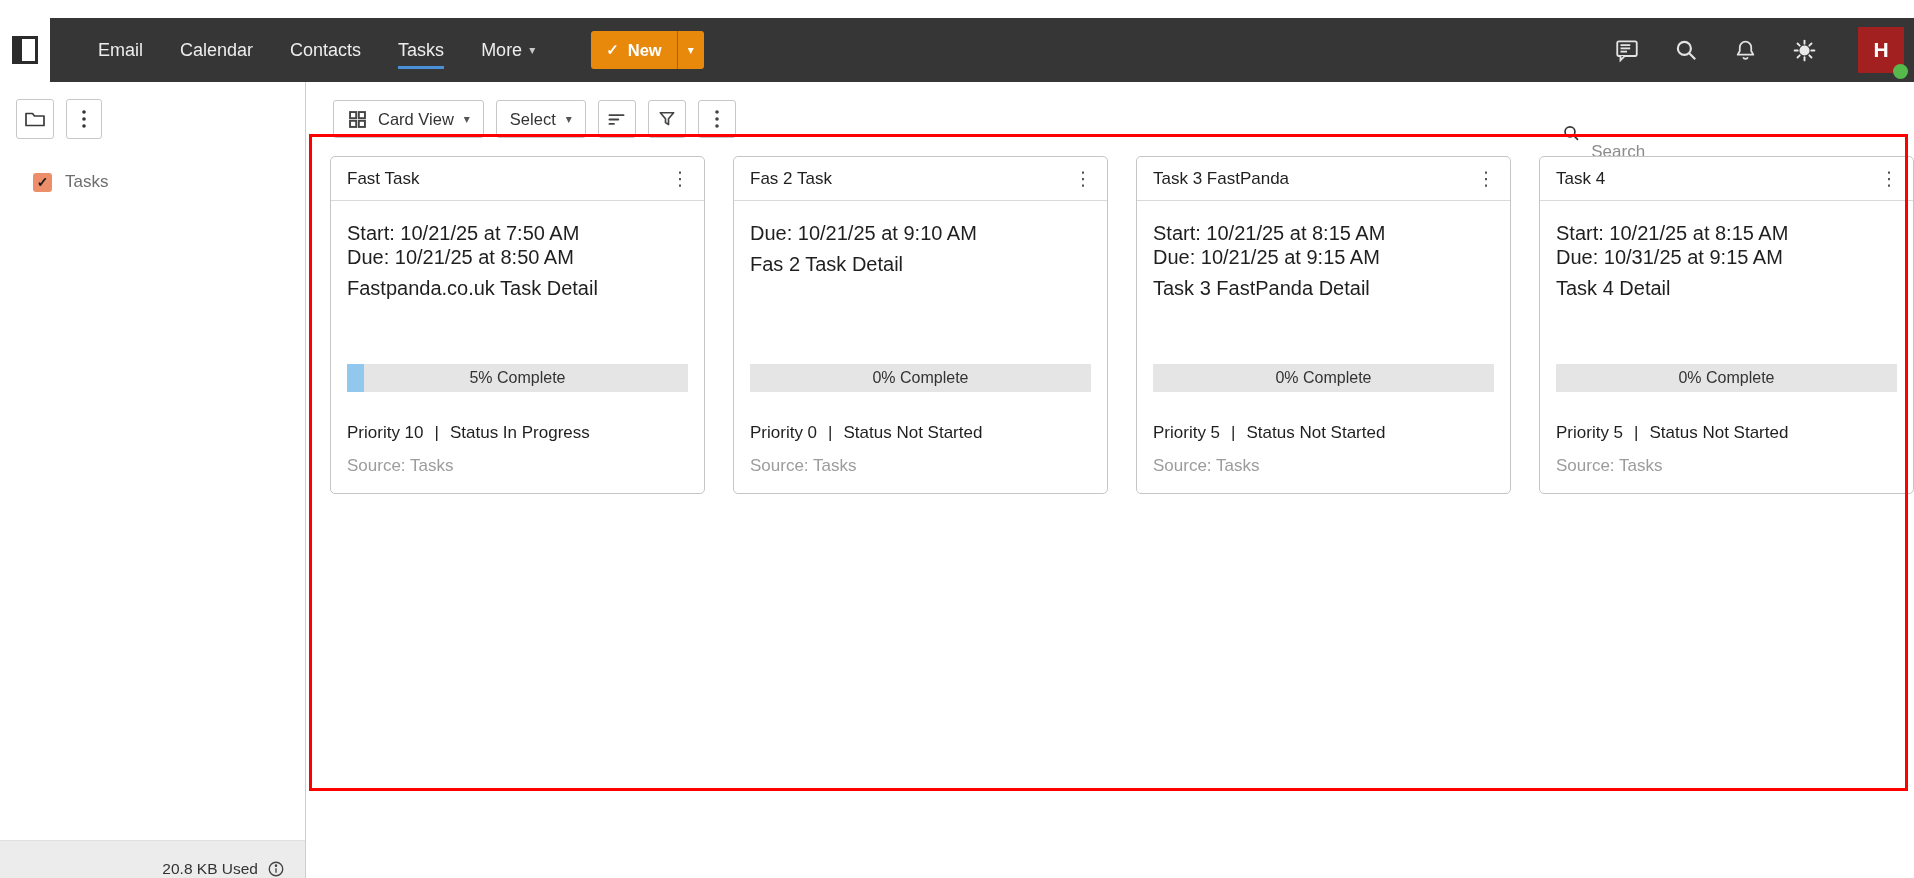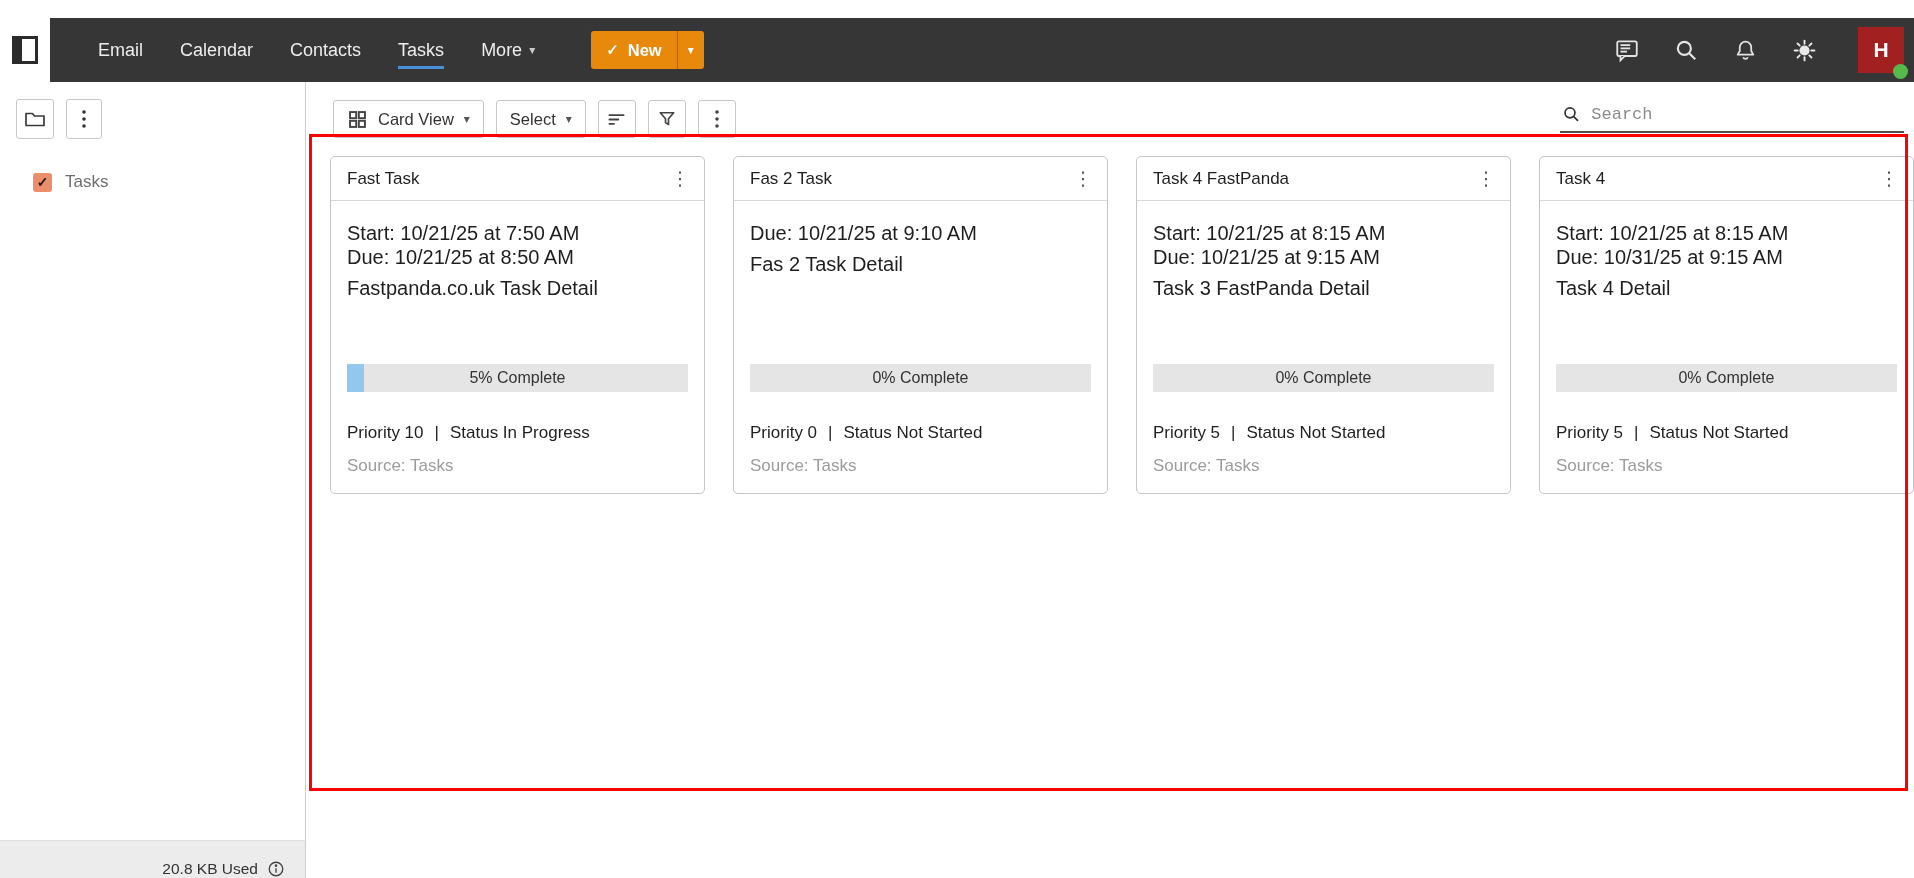--- a/index.html
+++ b/index.html
@@ -37,21 +37,21 @@
   .checkbox { width:19px; height:19px; background:#ec8e6a; border-radius:3px; display:flex; align-items:center; justify-content:center; color:#1d1d1d; font-size:14px; font-weight:bold; cursor:pointer; }
   .folder-label { color:#6e6e6e; font-size:17px; }
   .sidebar-footer { position:absolute; bottom:0; left:0; right:0; height:56px; background:#ececec; border-top:1px solid #e0e0e0; display:flex; align-items:center; justify-content:flex-end; gap:9px; padding-right:20px; font-size:15.5px; color:#333; }
 
   .main { flex:1; position:relative; background:#fff; }
   .toolbar { display:flex; gap:12px; padding:18px 0 0 27px; align-items:center; }
   .tb-btn { height:38px; border:1px solid #c7c7c7; border-radius:3px; background:#fff; display:flex; align-items:center; gap:10px; padding:0 13px; font-size:16.5px; color:#333; cursor:pointer; }
   .tb-btn.square { width:38px; padding:0; justify-content:center; }
   .tb-btn .caret { color:#555; }
   .searchbox { position:absolute; top:22px; right:10px; width:344px; border-bottom:2px solid #4f4f4f; display:flex; align-items:center; gap:11px; padding:0 2px 7px; }
-  .searchbox input { border:none; outline:none; font-size:17px; color:#0369a1; width:100%; font-family:Liberation Mono, monospace; background:transparent; }
+  .searchbox input { border:none; outline:none; font-size:17px; color:#0369a1; width:100%; font-family:Liberation Sans, sans-serif; background:transparent;margin-top:38px; }
   .searchbox input::placeholder { color:#8c8c8c; opacity:1; }
 
   
   .cards { position:absolute; left:24px; top:74px; display:flex; gap:28px; }
   .card { width:375px; height:338px; border:1px solid #c5c5c5; border-radius:5px; background:#fff; position:relative; }
   .card-header { height:44px; border-bottom:1px solid #d9d9d9; display:flex; align-items:center; justify-content:space-between; padding:0 8px 0 16px; }
   .card-title { font-size:17px; color:#1f1f1f; }
   .card-kebab { font-size:19px; color:#555; width:32px; height:32px; display:flex; align-items:center; justify-content:center; cursor:pointer; }
   .card-body { padding:20px 16px 0; }
   .card-line { font-size:20px; color:#1f1f1f; line-height:24px; }
@@ -263,21 +263,21 @@
           <div class="card-meta">
             <span>Priority 0</span>
             <span>|</span>
             <span>Status Not Started</span>
           </div>
           <div class="card-source">Source: Tasks</div>
         </div>
 
         <div class="card">
           <div class="card-header">
-            <span class="card-title">Task 4 FastPanda</span>
+            <span class="card-title">Task 3 FastPanda</span>
             <span class="card-kebab">⋮</span>
           </div>
           <div class="card-body">
             <div class="card-line">Start: 10/21/25 at 8:15 AM</div>
             <div class="card-line">Due: 10/21/25 at 9:15 AM</div>
             <div class="card-line card-detail">Task 3 FastPanda Detail</div>
           </div>
           <div class="card-progress">
             <div class="card-progress-fill" style="width: 0%;"></div>
             <div class="card-progress-label">0% Complete</div>

